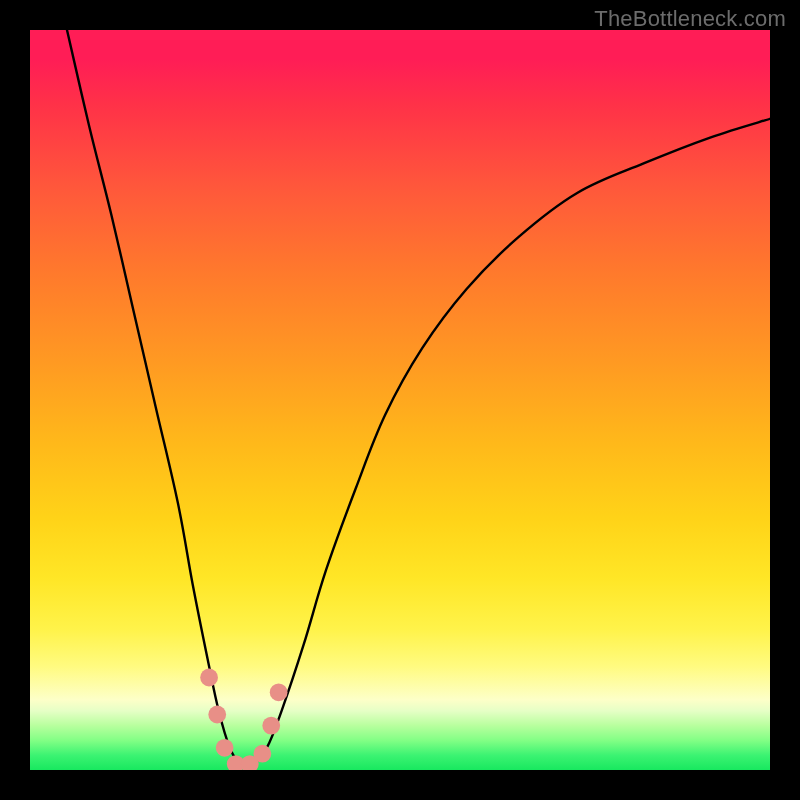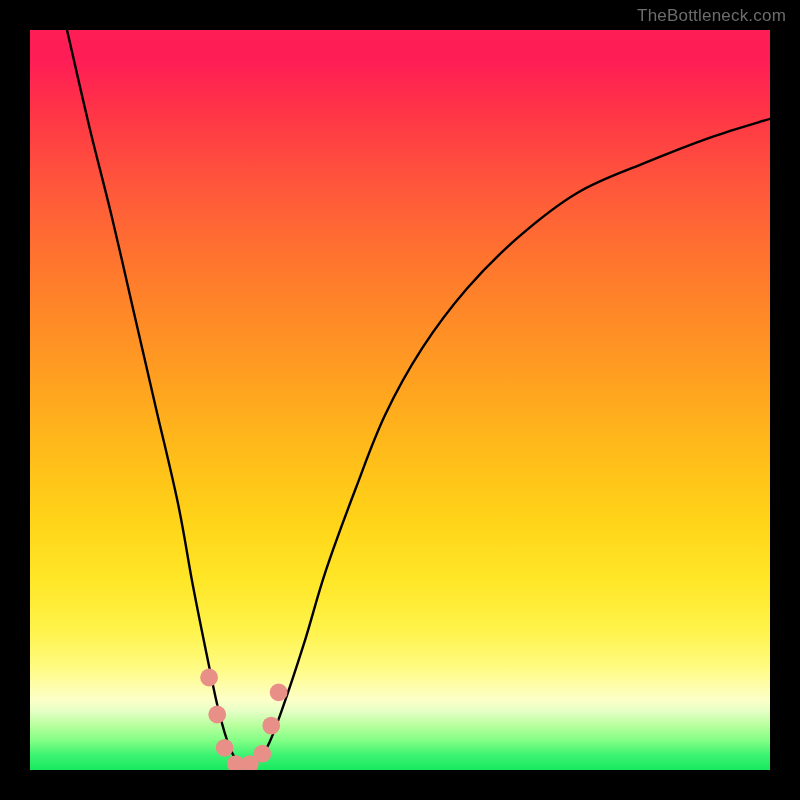--- a/index.html
+++ b/index.html
@@ -52,21 +52,21 @@
       #82ff85 96%,
       #3cf372 98%,
       #18e85f 100%
     );
   }
   .watermark {
     position: absolute;
     top: 6px;
     right: 14px;
     color: #6c6c6c;
-    font-size: 17px;
+    font-size: 22px;
     font-weight: 400;
     letter-spacing: 0.2px;
     user-select: none;
   }
   svg.curve {
     position: absolute;
     left: 0;
     top: 0;
     width: 740px;
     height: 740px;

